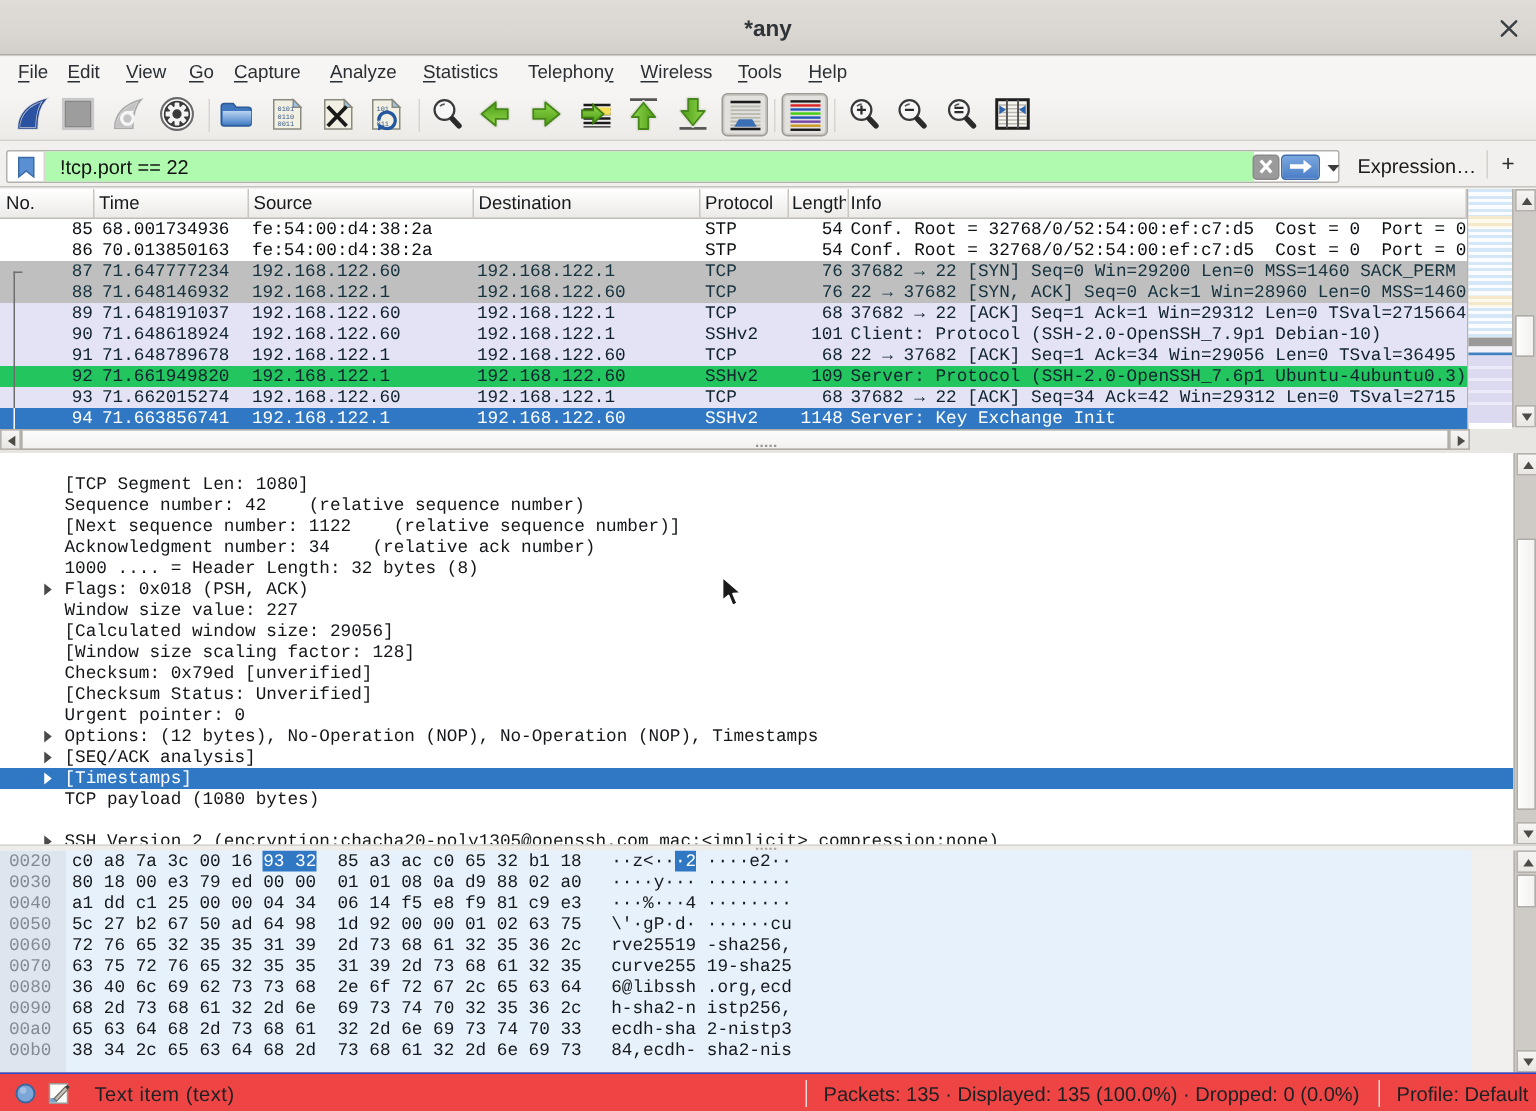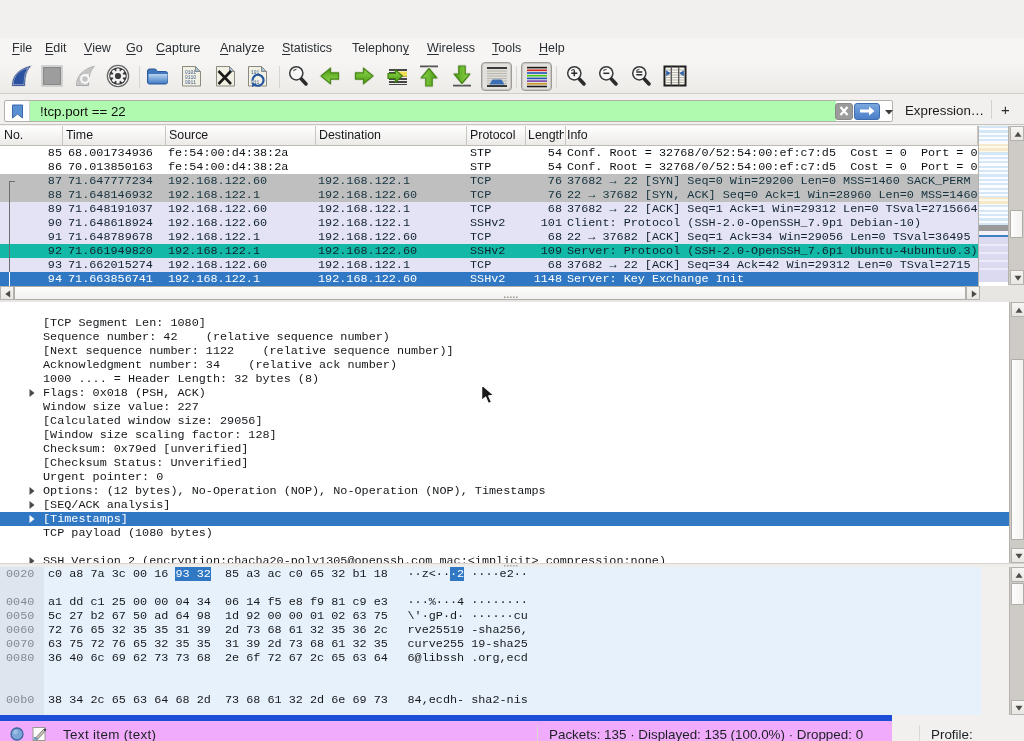--- a/index.html
+++ b/index.html
@@ -39,27 +39,33 @@
 .drow { position:absolute; left:0; width:1009px; height:14px; font-family:"Liberation Mono",monospace; font-size:11.8px; line-height:14.5px; color:#14171a; }
 .tri { position:absolute; top:2px; }
 #splitter2 { position:absolute; left:0; top:563px; width:1024px; height:4px; background:#eeedea; border-top:1px solid #d7d4d0; }
 #hexpane { position:absolute; left:0; top:567px; width:981px; height:148px; background:#e7f1fb; overflow:hidden; }
 #hexgutter { position:absolute; left:0; top:0; width:44px; height:148px; background:#dde6ee; }
 .xrow { position:absolute; left:0; width:1009px; height:14px; font-family:"Liberation Mono",monospace; font-size:11.8px; line-height:14.5px; white-space:pre; }
 .xoff { position:absolute; left:6px; color:#828a92; }
 .xhex { position:absolute; left:48px; color:#16191c; }
 .xasc { position:absolute; left:407.5px; color:#16191c; }
 .hsel { background:#3078c4; color:#fff; }
-#statusbar { position:absolute; left:0; top:715px; width:892px; height:26px; background:#f0abfc; border-top:6px solid #1d4ed8; font-size:13.4px; color:#1d2023; }
+#statusbar { position:absolute; left:0; top:715px; width:1024px; height:26px; background:#ef4444; border-top:1px solid #1d4ed8; font-size:13.4px; color:#1d2023; }
 .sbtn { position:absolute; background:linear-gradient(to bottom,#f6f5f3,#e9e7e4); border:1px solid #b5b2ae; box-sizing:border-box; }
 .dots5 { position:absolute; width:14px; height:2px; }
 </style></head>
 <body>
 <div id="root">
 
+<div id="titlebar">
+  <div id="title">*any</div>
+  <svg id="closex" width="14" height="14" viewBox="0 0 14 14">
+        <path d="M2.2 2.2 L11.8 11.8 M11.8 2.2 L2.2 11.8" stroke="#3a3f43" stroke-width="1.6" stroke-linecap="round"></path>
+      </svg>
+</div>
 
 <div id="menubar">
       <span class="mi" style="left:12px"><span class="u">F</span>ile</span>
 <span class="mi" style="left:45px"><span class="u">E</span>dit</span>
 <span class="mi" style="left:84px"><span class="u">V</span>iew</span>
 <span class="mi" style="left:126px"><span class="u">G</span>o</span>
 <span class="mi" style="left:156px"><span class="u">C</span>apture</span>
 <span class="mi" style="left:220px"><span class="u">A</span>nalyze</span>
 <span class="mi" style="left:282px"><span class="u">S</span>tatistics</span>
 <span class="mi" style="left:352px">Telephon<span class="u">y</span></span>
@@ -327,21 +333,21 @@
 </div>
 
 <div id="pktrows">
 <div class="prow" style="top:0px;background:#ffffff;color:#0e1114"><span class="c-no">85</span><span class="c-time">68.001734936</span><span class="c-src">fe:54:00:d4:38:2a</span><span class="c-dst"></span><span class="c-proto">STP</span><span class="c-len">54</span><span class="c-info">Conf.&nbsp;Root&nbsp;=&nbsp;32768/0/52:54:00:ef:c7:d5&nbsp;&nbsp;Cost&nbsp;=&nbsp;0&nbsp;&nbsp;Port&nbsp;=&nbsp;0x8005</span></div>
 <div class="prow" style="top:14px;background:#ffffff;color:#0e1114"><span class="c-no">86</span><span class="c-time">70.013850163</span><span class="c-src">fe:54:00:d4:38:2a</span><span class="c-dst"></span><span class="c-proto">STP</span><span class="c-len">54</span><span class="c-info">Conf.&nbsp;Root&nbsp;=&nbsp;32768/0/52:54:00:ef:c7:d5&nbsp;&nbsp;Cost&nbsp;=&nbsp;0&nbsp;&nbsp;Port&nbsp;=&nbsp;0x8005</span></div>
 <div class="prow" style="top:28px;background:#bfbfbf;color:#15323e"><span class="c-no">87</span><span class="c-time">71.647777234</span><span class="c-src">192.168.122.60</span><span class="c-dst">192.168.122.1</span><span class="c-proto">TCP</span><span class="c-len">76</span><span class="c-info">37682&nbsp;→&nbsp;22&nbsp;[SYN]&nbsp;Seq=0&nbsp;Win=29200&nbsp;Len=0&nbsp;MSS=1460&nbsp;SACK_PERM</span></div>
 <div class="prow" style="top:42px;background:#bfbfbf;color:#15323e"><span class="c-no">88</span><span class="c-time">71.648146932</span><span class="c-src">192.168.122.1</span><span class="c-dst">192.168.122.60</span><span class="c-proto">TCP</span><span class="c-len">76</span><span class="c-info">22&nbsp;→&nbsp;37682&nbsp;[SYN,&nbsp;ACK]&nbsp;Seq=0&nbsp;Ack=1&nbsp;Win=28960&nbsp;Len=0&nbsp;MSS=1460</span></div>
 <div class="prow" style="top:56px;background:#e4e3f6;color:#10222e"><span class="c-no">89</span><span class="c-time">71.648191037</span><span class="c-src">192.168.122.60</span><span class="c-dst">192.168.122.1</span><span class="c-proto">TCP</span><span class="c-len">68</span><span class="c-info">37682&nbsp;→&nbsp;22&nbsp;[ACK]&nbsp;Seq=1&nbsp;Ack=1&nbsp;Win=29312&nbsp;Len=0&nbsp;TSval=2715664</span></div>
 <div class="prow" style="top:70px;background:#e4e3f6;color:#10222e"><span class="c-no">90</span><span class="c-time">71.648618924</span><span class="c-src">192.168.122.60</span><span class="c-dst">192.168.122.1</span><span class="c-proto">SSHv2</span><span class="c-len">101</span><span class="c-info">Client:&nbsp;Protocol&nbsp;(SSH-2.0-OpenSSH_7.9p1&nbsp;Debian-10)</span></div>
 <div class="prow" style="top:84px;background:#e4e3f6;color:#10222e"><span class="c-no">91</span><span class="c-time">71.648789678</span><span class="c-src">192.168.122.1</span><span class="c-dst">192.168.122.60</span><span class="c-proto">TCP</span><span class="c-len">68</span><span class="c-info">22&nbsp;→&nbsp;37682&nbsp;[ACK]&nbsp;Seq=1&nbsp;Ack=34&nbsp;Win=29056&nbsp;Len=0&nbsp;TSval=36495</span></div>
-<div class="prow" style="top:98px;background:#14b8a6;color:#10222e"><span class="c-no">92</span><span class="c-time">71.661949820</span><span class="c-src">192.168.122.1</span><span class="c-dst">192.168.122.60</span><span class="c-proto">SSHv2</span><span class="c-len">109</span><span class="c-info">Server:&nbsp;Protocol&nbsp;(SSH-2.0-OpenSSH_7.6p1&nbsp;Ubuntu-4ubuntu0.3)</span></div>
+<div class="prow" style="top:98px;background:#22c55e;color:#10222e"><span class="c-no">92</span><span class="c-time">71.661949820</span><span class="c-src">192.168.122.1</span><span class="c-dst">192.168.122.60</span><span class="c-proto">SSHv2</span><span class="c-len">109</span><span class="c-info">Server:&nbsp;Protocol&nbsp;(SSH-2.0-OpenSSH_7.6p1&nbsp;Ubuntu-4ubuntu0.3)</span></div>
 <div class="prow" style="top:112px;background:#e4e3f6;color:#10222e"><span class="c-no">93</span><span class="c-time">71.662015274</span><span class="c-src">192.168.122.60</span><span class="c-dst">192.168.122.1</span><span class="c-proto">TCP</span><span class="c-len">68</span><span class="c-info">37682&nbsp;→&nbsp;22&nbsp;[ACK]&nbsp;Seq=34&nbsp;Ack=42&nbsp;Win=29312&nbsp;Len=0&nbsp;TSval=2715</span></div>
 <div class="prow" style="top:126px;background:#3078c4;color:#ffffff"><span class="c-no">94</span><span class="c-time">71.663856741</span><span class="c-src">192.168.122.1</span><span class="c-dst">192.168.122.60</span><span class="c-proto">SSHv2</span><span class="c-len">1148</span><span class="c-info">Server:&nbsp;Key&nbsp;Exchange&nbsp;Init</span></div>
 <div style="position:absolute;left:9px;top:35px;width:1px;height:105px;background:#6e6e6e"></div>
 <div style="position:absolute;left:9px;top:35px;width:6px;height:1px;background:#6e6e6e"></div>
 <div style="position:absolute;left:9px;top:126px;width:1px;height:14px;background:#fff"></div>
 </div>
 
 <div id="minimap" style="position:absolute;left:978px;top:126px;width:30px;height:160px;background:#fff;border-left:1px solid #b5b2ae">
       <div style="position:absolute;left:0;top:0;width:30px;height:99px;background:repeating-linear-gradient(to bottom,#d4e7f6 0px,#d4e7f6 2.2px,#fafcff 2.2px,#fafcff 4.4px)"></div>
 <div style="position:absolute;left:0;top:18px;width:30px;height:8px;background:repeating-linear-gradient(to bottom,#f5e8cb 0 2.2px,#fdf8ec 2.2px 4.4px)"></div>
@@ -474,25 +480,28 @@
           <rect x="6" y="0" width="1.5" height="1.5"></rect>
           <rect x="9" y="0" width="1.5" height="1.5"></rect>
           <rect x="12" y="0" width="1.5" height="1.5"></rect>
         </g>
       </svg>
 </div>
 
 <div id="hexpane">
 <div id="hexgutter"></div>
 <div class="xrow" style="top:0px"><span class="xoff">0020</span><span class="xhex">c0&nbsp;a8&nbsp;7a&nbsp;3c&nbsp;00&nbsp;16 <span class="hsel">93&nbsp;32</span>&nbsp; 85&nbsp;a3&nbsp;ac&nbsp;c0&nbsp;65&nbsp;32&nbsp;b1&nbsp;18</span><span class="xasc">··z&lt;··<span class="hsel">·2</span> ····e2··</span></div>
+<div class="xrow" style="top:14px"><span class="xoff">0030</span><span class="xhex">80&nbsp;18&nbsp;00&nbsp;e3&nbsp;79&nbsp;ed&nbsp;00&nbsp;00&nbsp; 01&nbsp;01&nbsp;08&nbsp;0a&nbsp;d9&nbsp;88&nbsp;02&nbsp;a0</span><span class="xasc">····y··· ········</span></div>
 <div class="xrow" style="top:28px"><span class="xoff">0040</span><span class="xhex">a1&nbsp;dd&nbsp;c1&nbsp;25&nbsp;00&nbsp;00&nbsp;04&nbsp;34&nbsp; 06&nbsp;14&nbsp;f5&nbsp;e8&nbsp;f9&nbsp;81&nbsp;c9&nbsp;e3</span><span class="xasc">···%···4 ········</span></div>
 <div class="xrow" style="top:42px"><span class="xoff">0050</span><span class="xhex">5c&nbsp;27&nbsp;b2&nbsp;67&nbsp;50&nbsp;ad&nbsp;64&nbsp;98&nbsp; 1d&nbsp;92&nbsp;00&nbsp;00&nbsp;01&nbsp;02&nbsp;63&nbsp;75</span><span class="xasc">\'·gP·d· ······cu</span></div>
 <div class="xrow" style="top:56px"><span class="xoff">0060</span><span class="xhex">72&nbsp;76&nbsp;65&nbsp;32&nbsp;35&nbsp;35&nbsp;31&nbsp;39&nbsp; 2d&nbsp;73&nbsp;68&nbsp;61&nbsp;32&nbsp;35&nbsp;36&nbsp;2c</span><span class="xasc">rve25519 -sha256,</span></div>
 <div class="xrow" style="top:70px"><span class="xoff">0070</span><span class="xhex">63&nbsp;75&nbsp;72&nbsp;76&nbsp;65&nbsp;32&nbsp;35&nbsp;35&nbsp; 31&nbsp;39&nbsp;2d&nbsp;73&nbsp;68&nbsp;61&nbsp;32&nbsp;35</span><span class="xasc">curve255 19-sha25</span></div>
 <div class="xrow" style="top:84px"><span class="xoff">0080</span><span class="xhex">36&nbsp;40&nbsp;6c&nbsp;69&nbsp;62&nbsp;73&nbsp;73&nbsp;68&nbsp; 2e&nbsp;6f&nbsp;72&nbsp;67&nbsp;2c&nbsp;65&nbsp;63&nbsp;64</span><span class="xasc">6@libssh .org,ecd</span></div>
+<div class="xrow" style="top:98px"><span class="xoff">0090</span><span class="xhex">68&nbsp;2d&nbsp;73&nbsp;68&nbsp;61&nbsp;32&nbsp;2d&nbsp;6e&nbsp; 69&nbsp;73&nbsp;74&nbsp;70&nbsp;32&nbsp;35&nbsp;36&nbsp;2c</span><span class="xasc">h-sha2-n istp256,</span></div>
+<div class="xrow" style="top:112px"><span class="xoff">00a0</span><span class="xhex">65&nbsp;63&nbsp;64&nbsp;68&nbsp;2d&nbsp;73&nbsp;68&nbsp;61&nbsp; 32&nbsp;2d&nbsp;6e&nbsp;69&nbsp;73&nbsp;74&nbsp;70&nbsp;33</span><span class="xasc">ecdh-sha 2-nistp3</span></div>
 <div class="xrow" style="top:126px"><span class="xoff">00b0</span><span class="xhex">38&nbsp;34&nbsp;2c&nbsp;65&nbsp;63&nbsp;64&nbsp;68&nbsp;2d&nbsp; 73&nbsp;68&nbsp;61&nbsp;32&nbsp;2d&nbsp;6e&nbsp;69&nbsp;73</span><span class="xasc">84,ecdh- sha2-nis</span></div>
 </div>
 <div style="position:absolute;left:1009px;top:567px;width:16px;height:148px;background:#cecbc7;border-left:1px solid #b5b2ae;box-sizing:border-box">
       <div class="sbtn" style="left:1px;top:0;width:14px;height:15px"><svg width="14" height="15" viewBox="0 0 14 15">
           <path d="M3.5 9.7 L7 4.7 L10.5 9.7 Z" fill="#4e4b47"></path>
         </svg></div>
       <div class="sbtn" style="left:1px;top:133px;width:14px;height:15px"><svg width="14" height="15" viewBox="0 0 14 15">
           <path d="M3.5 4.7 L7 9.7 L10.5 4.7 Z" fill="#4e4b47"></path>
         </svg></div>
       <div style="position:absolute;left:1px;top:16px;width:13px;height:22px;background:linear-gradient(to right,#fdfdfd,#f2f1ef);border:1px solid #b0ada9;box-sizing:border-box;border-radius:1px"></div>

